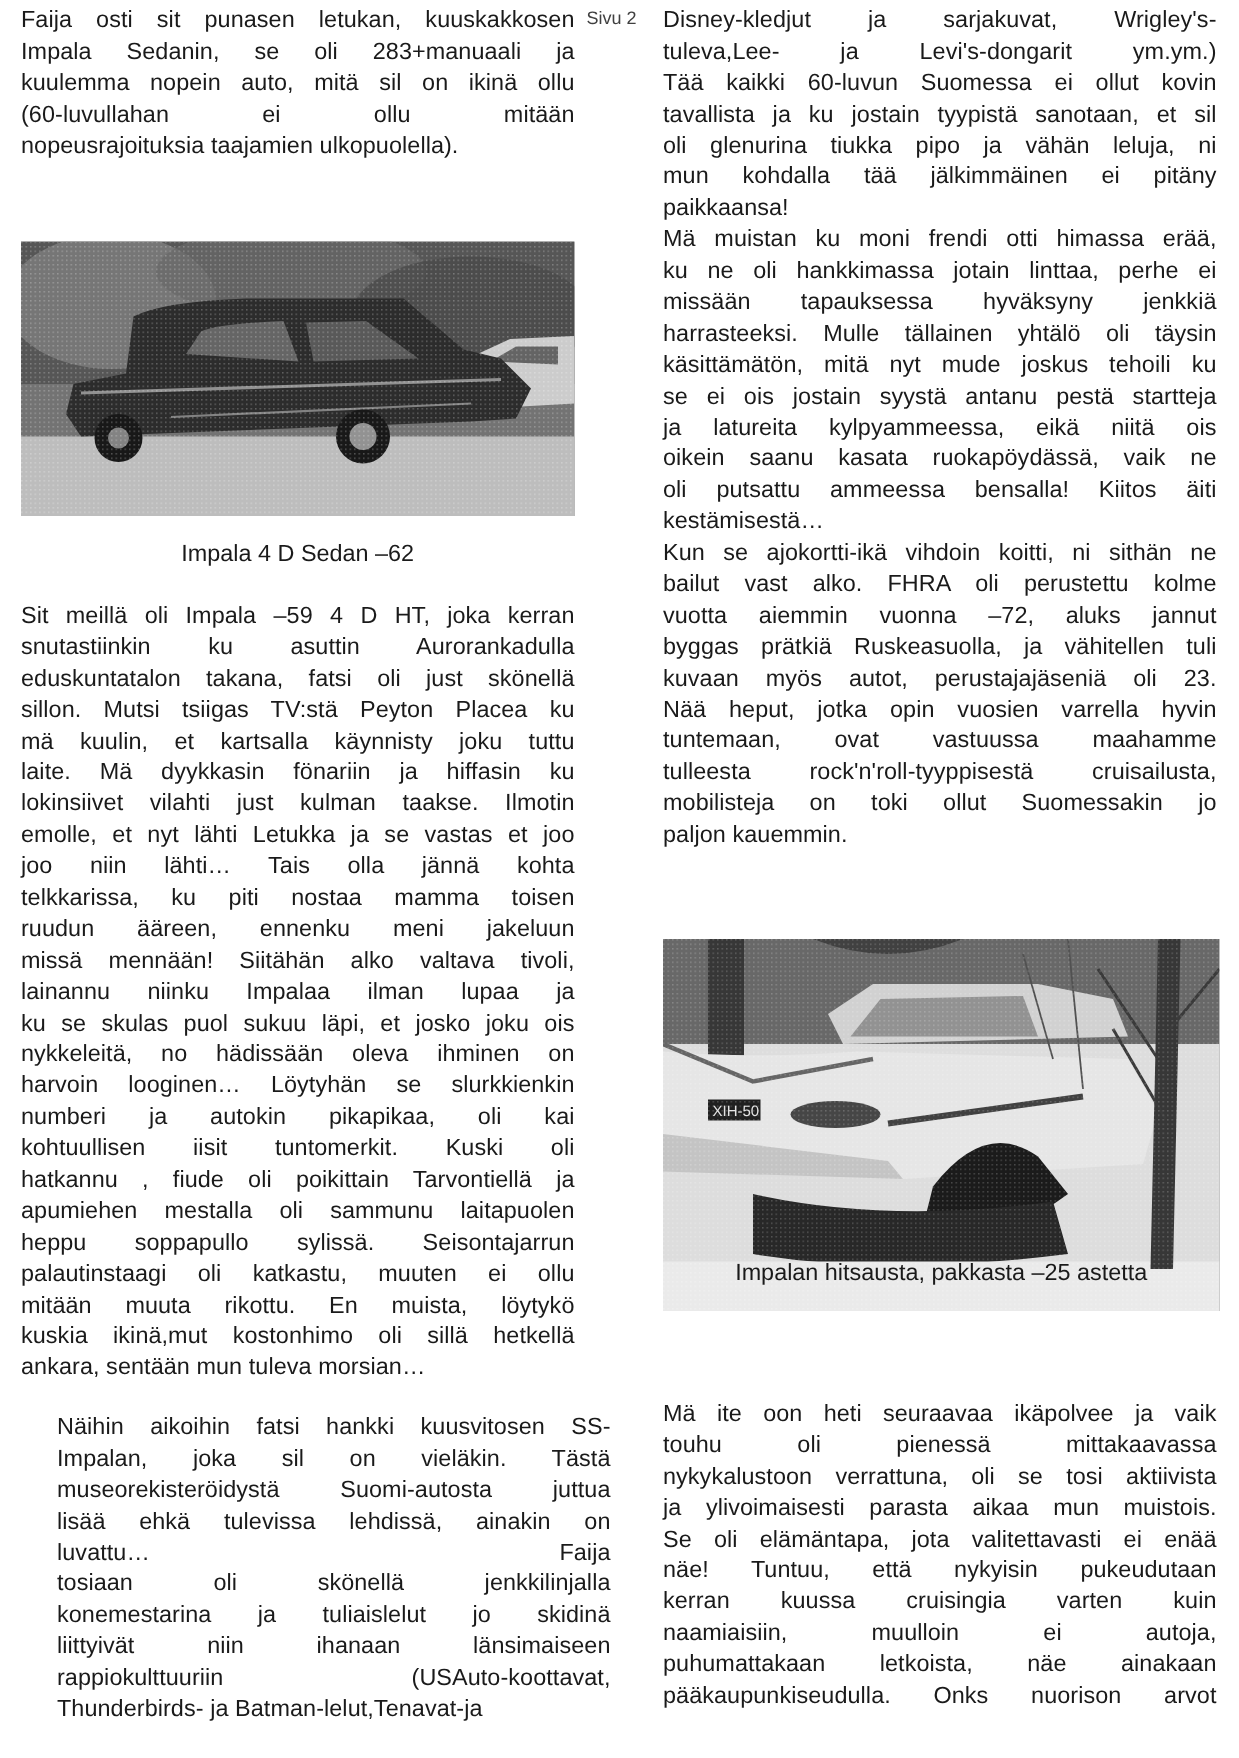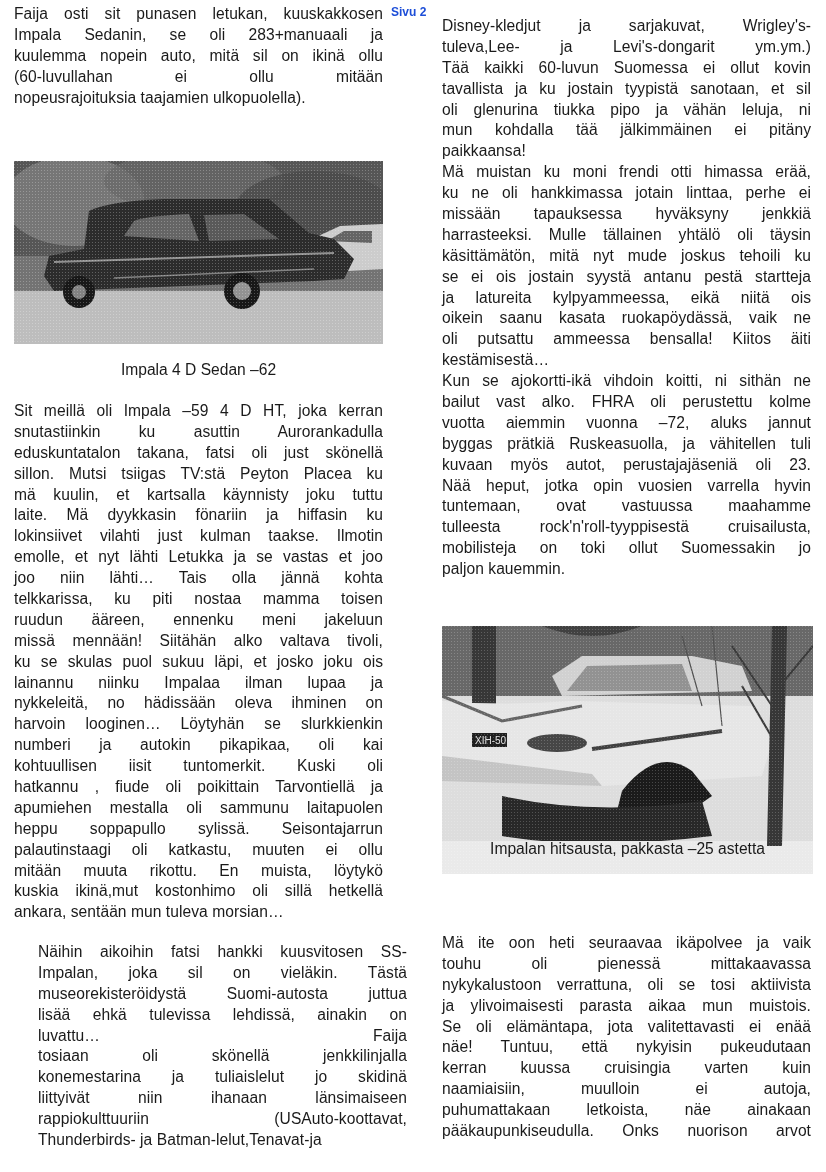--- a/index.html
+++ b/index.html
@@ -9,22 +9,22 @@
   }
   .col { position: absolute; }
   .col-left { left: 14px; width: 369px; }
   .col-right { left: 442px; width: 369px; }
   .line {
     font-size: 15.6px; line-height: 20.9px; height: 20.9px; white-space: nowrap;
     text-align: justify; text-align-last: justify; letter-spacing: 0.05px;
   }
   .line.last { text-align-last: left; }
   .page-label {
-    position: absolute; left: 391px; top: 5px; font-size: 12px; font-weight: bold;
-    color: #1d4ed8; font-family: "Liberation Sans", sans-serif;
+    position: absolute; left: 391px; top: 5px; font-size: 12px; font-weight: normal;
+    color: #404040; font-family: "Liberation Sans", sans-serif;
   }
   .photo {
     position: absolute; background: #8a8a8a; overflow: hidden;
   }
   .caption {
     position: absolute; font-size: 15.6px; text-align: center; white-space: nowrap;
   }
 </style>
 </head>
 <body>
@@ -75,22 +75,22 @@
     <div class="line">eduskuntatalon takana, fatsi oli just skönellä</div>
     <div class="line">sillon. Mutsi tsiigas TV:stä Peyton Placea ku</div>
     <div class="line">mä kuulin, et kartsalla käynnisty joku tuttu</div>
     <div class="line">laite. Mä dyykkasin fönariin ja hiffasin ku</div>
     <div class="line">lokinsiivet vilahti just kulman taakse. Ilmotin</div>
     <div class="line">emolle, et nyt lähti Letukka ja se vastas et joo</div>
     <div class="line">joo niin lähti… Tais olla jännä kohta</div>
     <div class="line">telkkarissa, ku piti nostaa mamma toisen</div>
     <div class="line">ruudun ääreen, ennenku meni jakeluun</div>
     <div class="line">missä mennään! Siitähän alko valtava tivoli,</div>
+    <div class="line">lainannu niinku Impalaa ilman lupaa ja</div>
     <div class="line">ku se skulas puol sukuu läpi, et josko joku ois</div>
-    <div class="line">lainannu niinku Impalaa ilman lupaa ja</div>
     <div class="line">nykkeleitä, no hädissään oleva ihminen on</div>
     <div class="line">harvoin looginen… Löytyhän se slurkkienkin</div>
     <div class="line">numberi ja autokin pikapikaa, oli kai</div>
     <div class="line">kohtuullisen iisit tuntomerkit. Kuski oli</div>
     <div class="line">hatkannu , fiude oli poikittain Tarvontiellä ja</div>
     <div class="line">apumiehen mestalla oli sammunu laitapuolen</div>
     <div class="line">heppu soppapullo sylissä. Seisontajarrun</div>
     <div class="line">palautinstaagi oli katkastu, muuten ei ollu</div>
     <div class="line">mitään muuta rikottu. En muista, löytykö</div>
     <div class="line">kuskia ikinä,mut kostonhimo oli sillä hetkellä</div>
@@ -103,21 +103,21 @@
     <div class="line">museorekisteröidystä Suomi-autosta juttua</div>
     <div class="line">lisää ehkä tulevissa lehdissä, ainakin on</div>
     <div class="line">luvattu… Faija</div>
     <div class="line">tosiaan oli skönellä jenkkilinjalla</div>
     <div class="line">konemestarina ja tuliaislelut jo skidinä</div>
     <div class="line">liittyivät niin ihanaan länsimaiseen</div>
     <div class="line">rappiokulttuuriin (USAuto-koottavat,</div>
     <div class="line last">Thunderbirds- ja Batman-lelut,Tenavat-ja</div>
   </div>
 
-<div class="col col-right" style="top:4px;margin-top:12px;">
+<div class="col col-right" style="top:4px;">
     <div class="line">Disney-kledjut ja sarjakuvat, Wrigley's-</div>
     <div class="line">tuleva,Lee- ja Levi's-dongarit ym.ym.)</div>
     <div class="line">Tää kaikki 60-luvun Suomessa ei ollut kovin</div>
     <div class="line">tavallista ja ku jostain tyypistä sanotaan, et sil</div>
     <div class="line">oli glenurina tiukka pipo ja vähän leluja, ni</div>
     <div class="line">mun kohdalla tää jälkimmäinen ei pitäny</div>
     <div class="line last">paikkaansa!</div>
     <div class="line">Mä muistan ku moni frendi otti himassa erää,</div>
     <div class="line">ku ne oli hankkimassa jotain linttaa, perhe  ei</div>
     <div class="line">missään tapauksessa hyväksyny jenkkiä</div>

